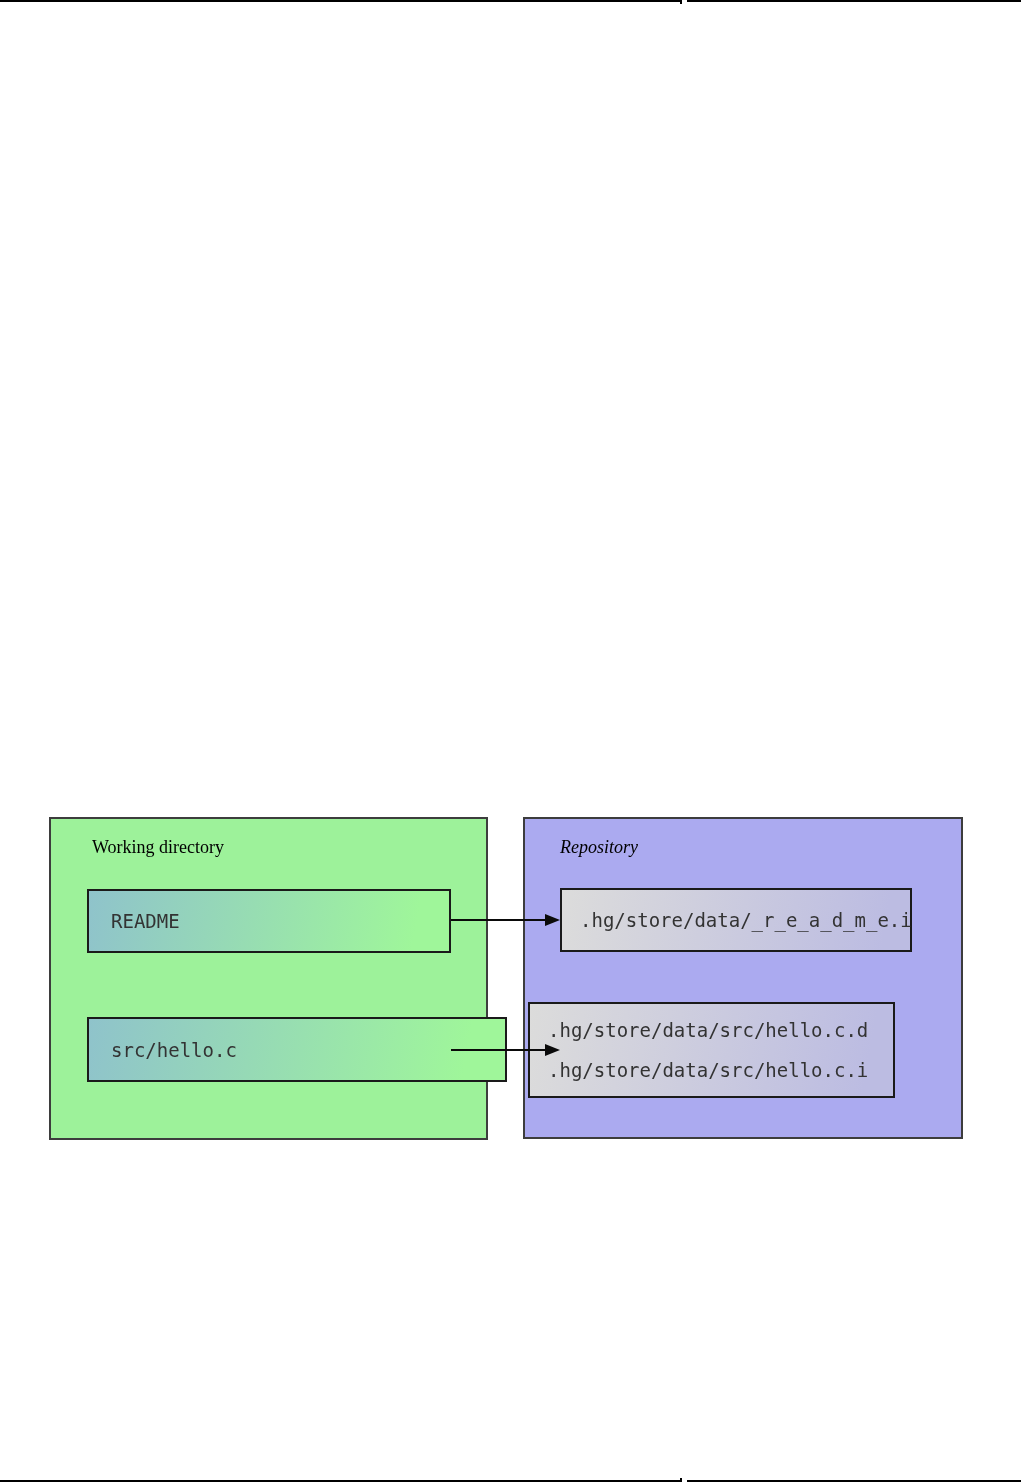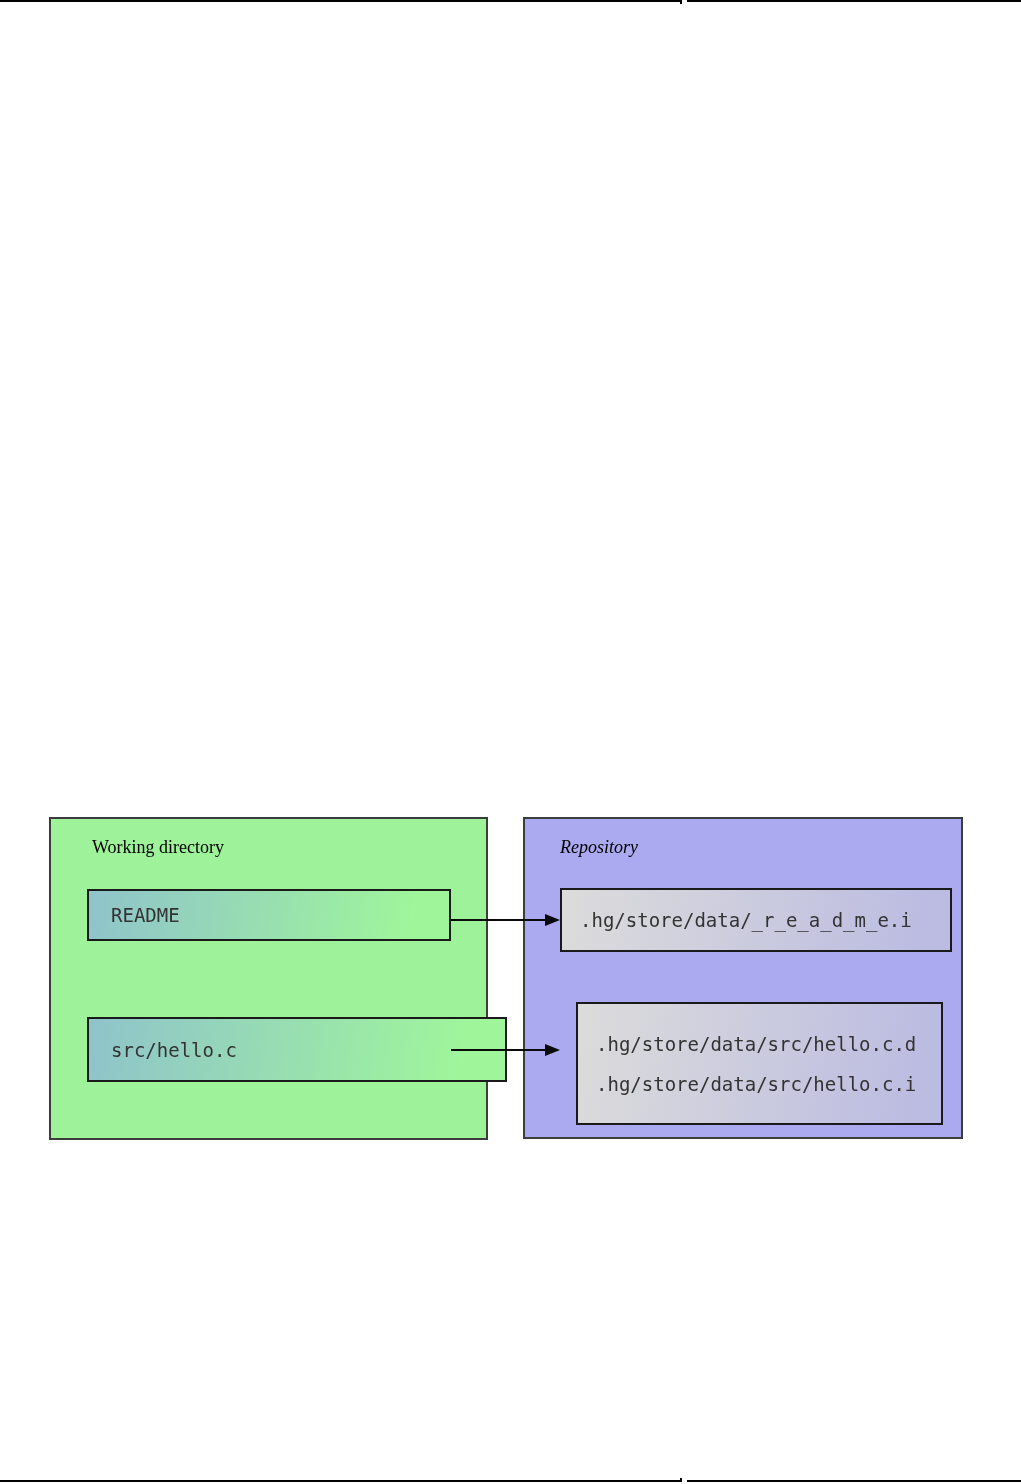--- a/index.html
+++ b/index.html
@@ -47,29 +47,29 @@
     justify-content: center;
     font-family: "DejaVu Sans Mono", "Liberation Mono", monospace;
     font-size: 19px;
     color: #333333;
     white-space: nowrap;
   }
   .file-box {
     background: linear-gradient(100deg, #8fc3cb 0%, #9ff69a 90%);
     padding-left: 22px;
   }
-  #file-readme { left: 87px; top: 889px;  width: 364px; height: 52px; }
+  #file-readme { left: 87px; top: 889px;  width: 364px; height: 64px; }
   #file-src    { left: 87px; top: 1017px; width: 420px; height: 65px; }
 
   .entry-box {
     background: linear-gradient(100deg, #dcdcdb 0%, #bcbce2 92%);
     padding-left: 18px;
   }
-  #entry-readme { left: 560px; top: 888px;  width: 392px; height: 64px; }
-  #entry-src    { left: 576px; top: 1002px; width: 367px; height: 123px; }
+  #entry-readme { left: 560px; top: 888px;  width: 352px; height: 64px; }
+  #entry-src    { left: 528px; top: 1002px; width: 367px; height: 96px; }
   #entry-src .entry-line { line-height: 40px; }
 
   .arrow-svg { position: absolute; width: 110px; height: 20px; }
   #arrow-1 { left: 451px; top: 910px; }
   #arrow-2 { left: 451px; top: 1040px; }
 </style>
 </head>
 <body>
 
 <div id="page">

